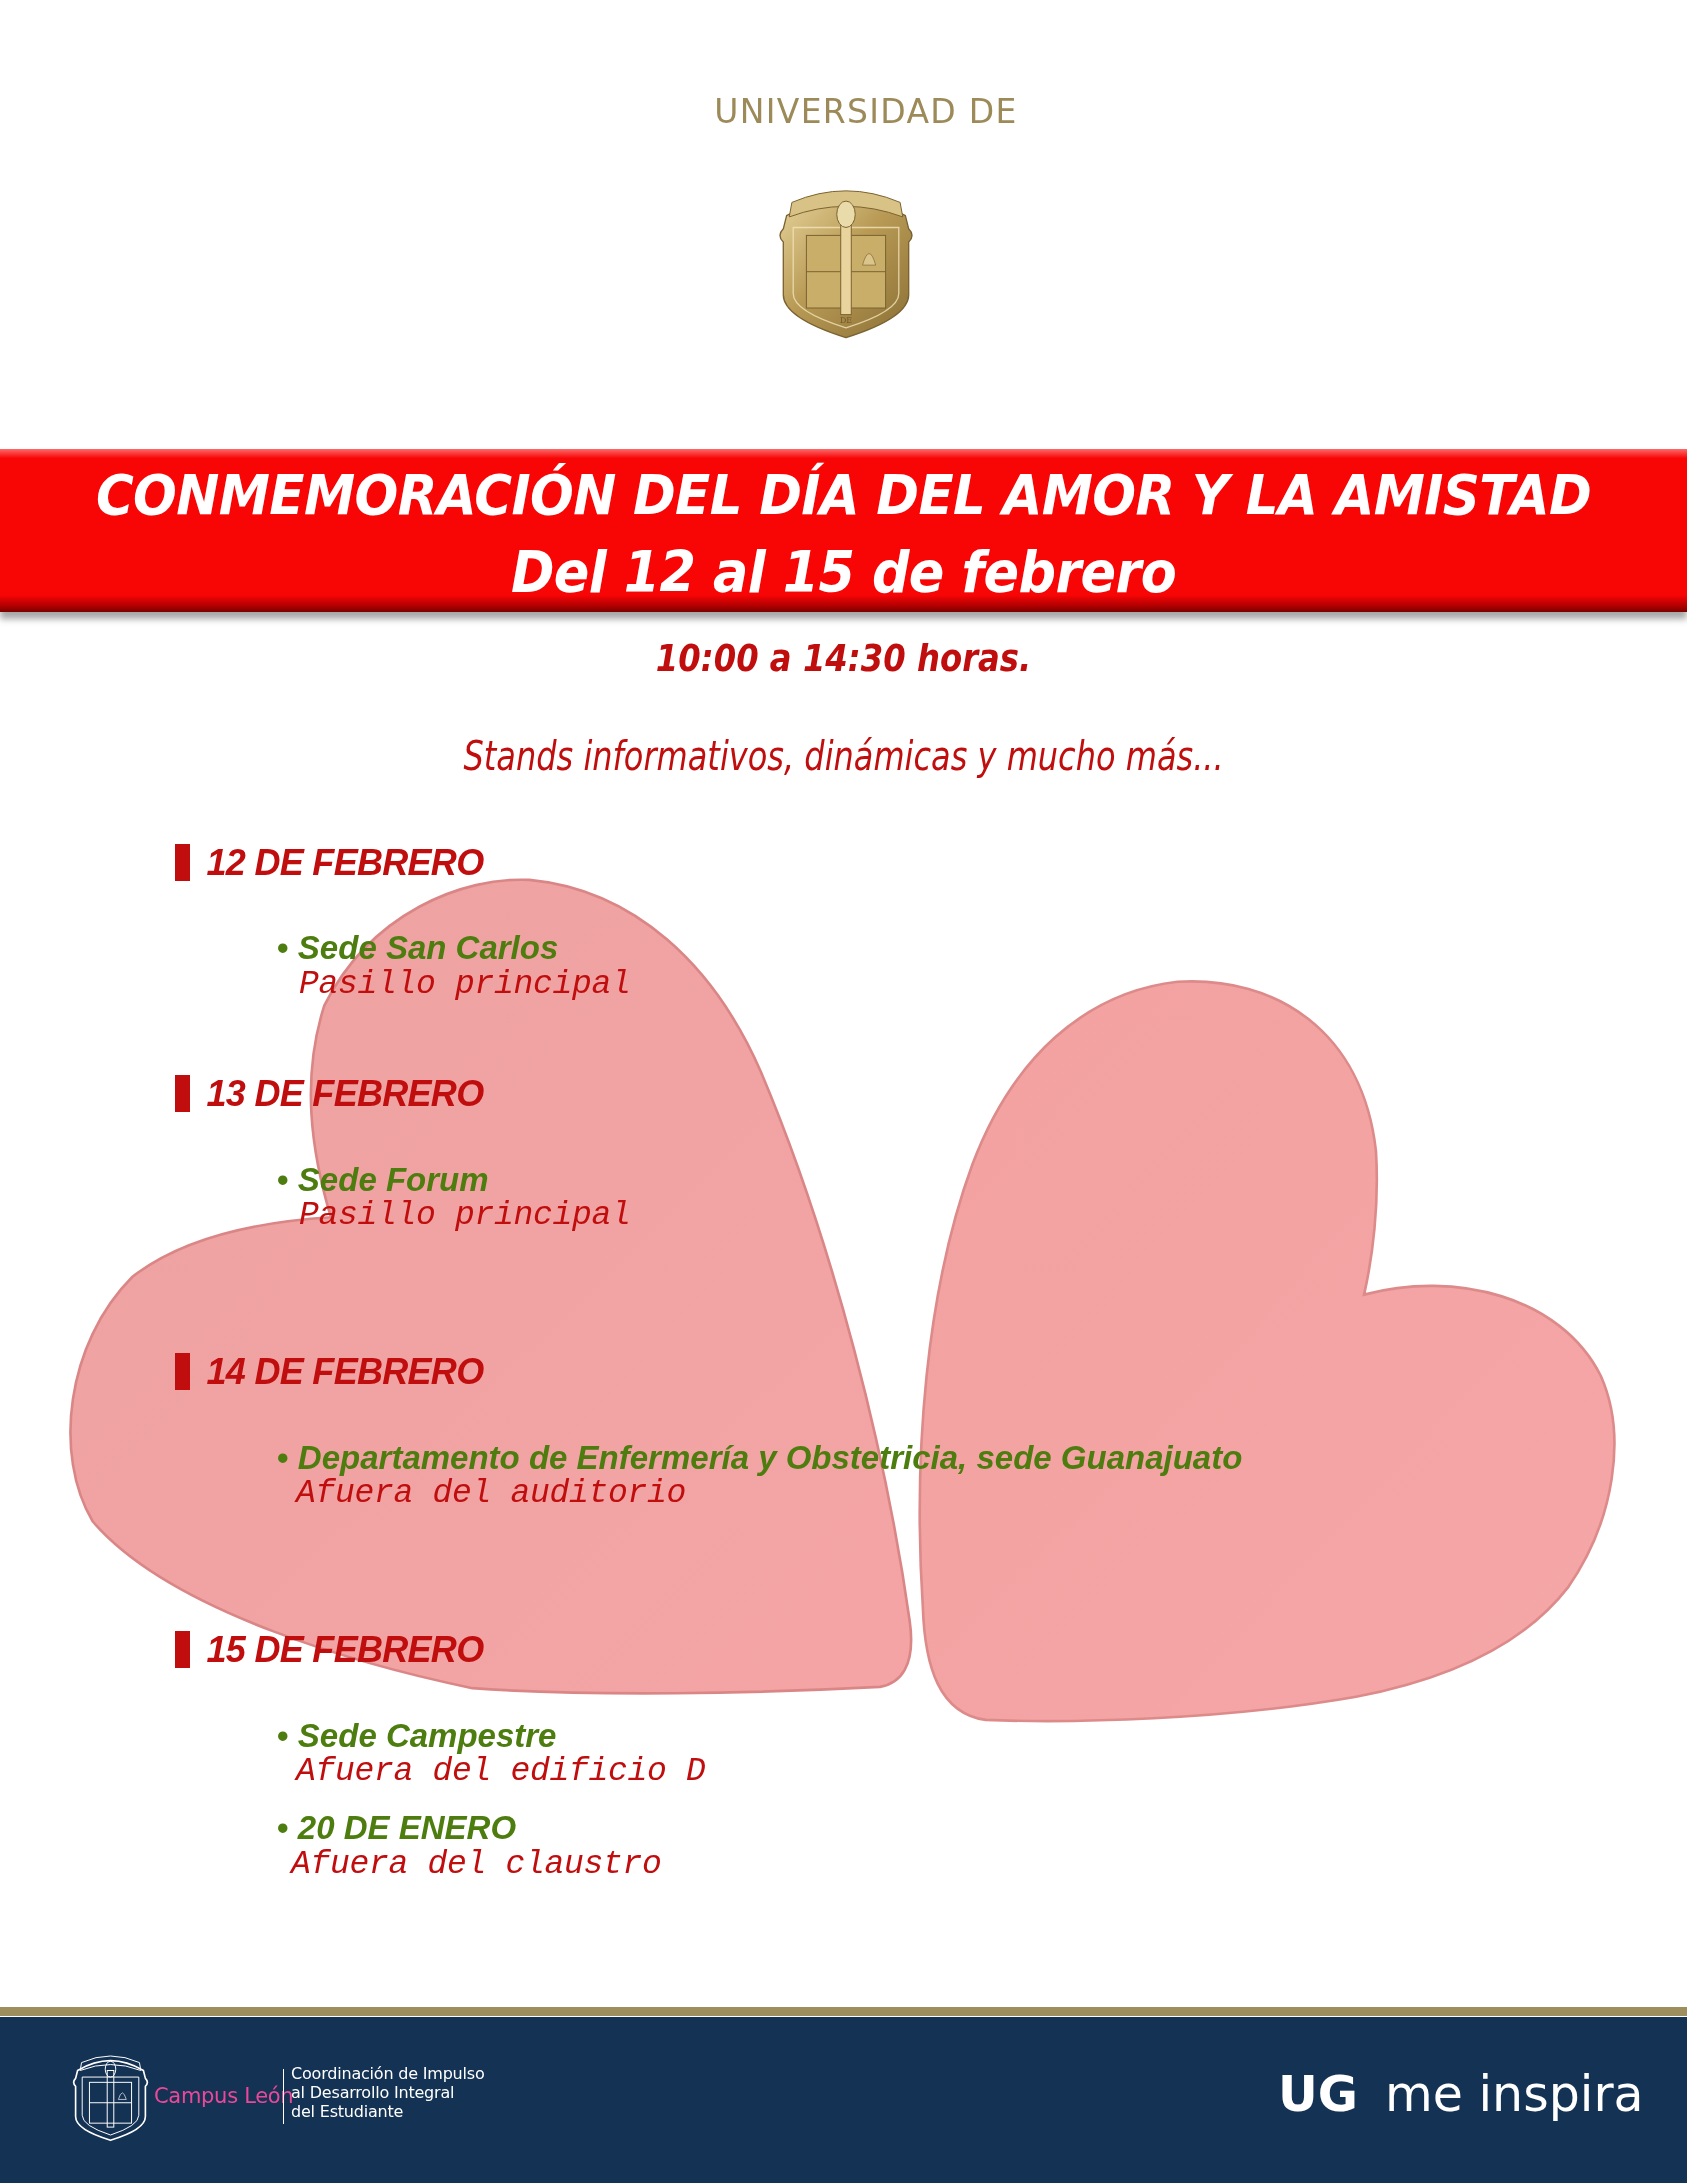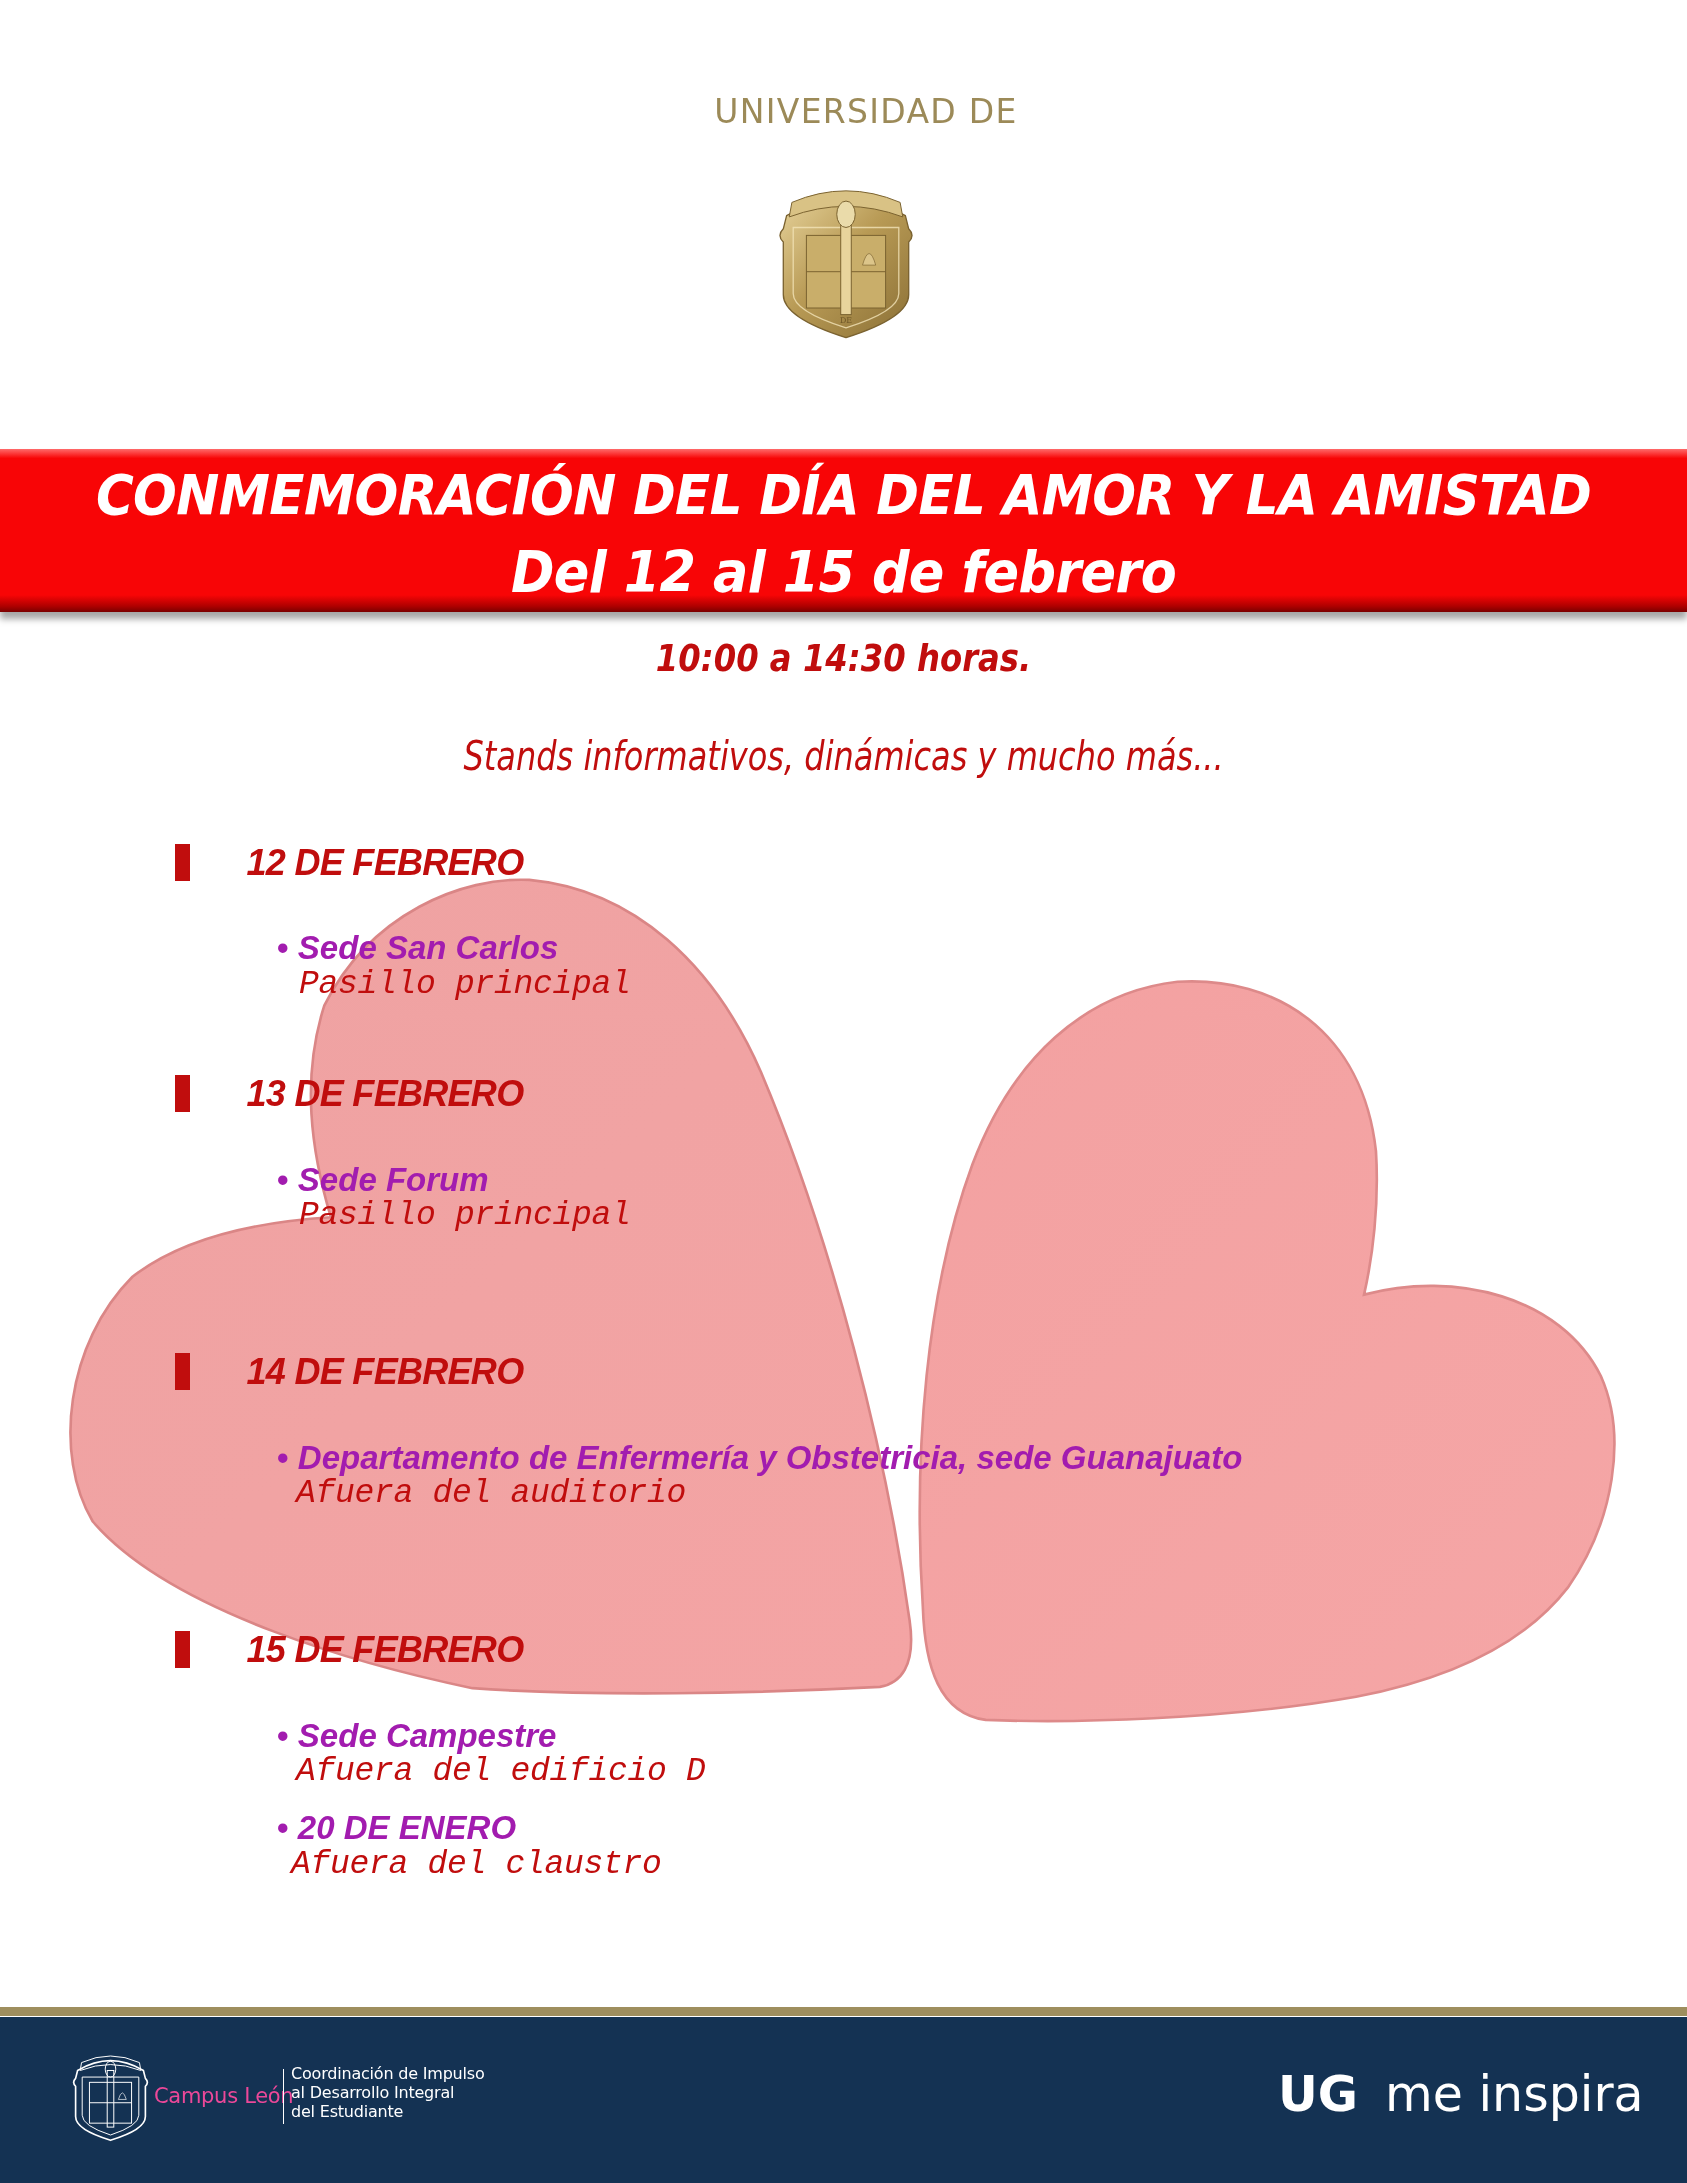--- a/index.html
+++ b/index.html
@@ -52,30 +52,30 @@
     font-size: 40px; line-height: 46px;
     font-family: "DejaVu Sans", sans-serif;
     transform: scaleX(0.8); transform-origin: 844px 0;
   }
 
   
   .hearts { left: 0; top: 827px; width: 1687px; height: 926px; }
 
   
   .day-head {
-    left: 175px; height: 37px; display: flex; align-items: center; gap: 40px;
+    left: 175px; height: 37px; display: flex; align-items: center;
   }
   .day-bar { width: 15px; height: 37px; background: #c00d0d; margin-right: 16.5px; flex: none; }
   .day-label {
     color: #c00d0d; font-style: italic; font-weight: 700; font-size: 36px;
     line-height: 37px; letter-spacing: -0.7px; white-space: nowrap;
     font-family: "Liberation Sans", sans-serif;
   }
   .venue {
-    color: #a21caf; font-style: italic; font-weight: 700; font-size: 33px;
+    color: #4d7c0f; font-style: italic; font-weight: 700; font-size: 33px;
     line-height: 40px; white-space: nowrap;
     font-family: "Liberation Sans", sans-serif;
   }
   .venue .bullet { margin-right: 9.3px; font-style: normal; }
   .place {
     color: #c00d0d; font-style: italic; font-weight: 400; font-size: 33px;
     line-height: 40px; white-space: nowrap;
     font-family: Liberation Mono, monospace; letter-spacing: -0.3px;
   }
 

